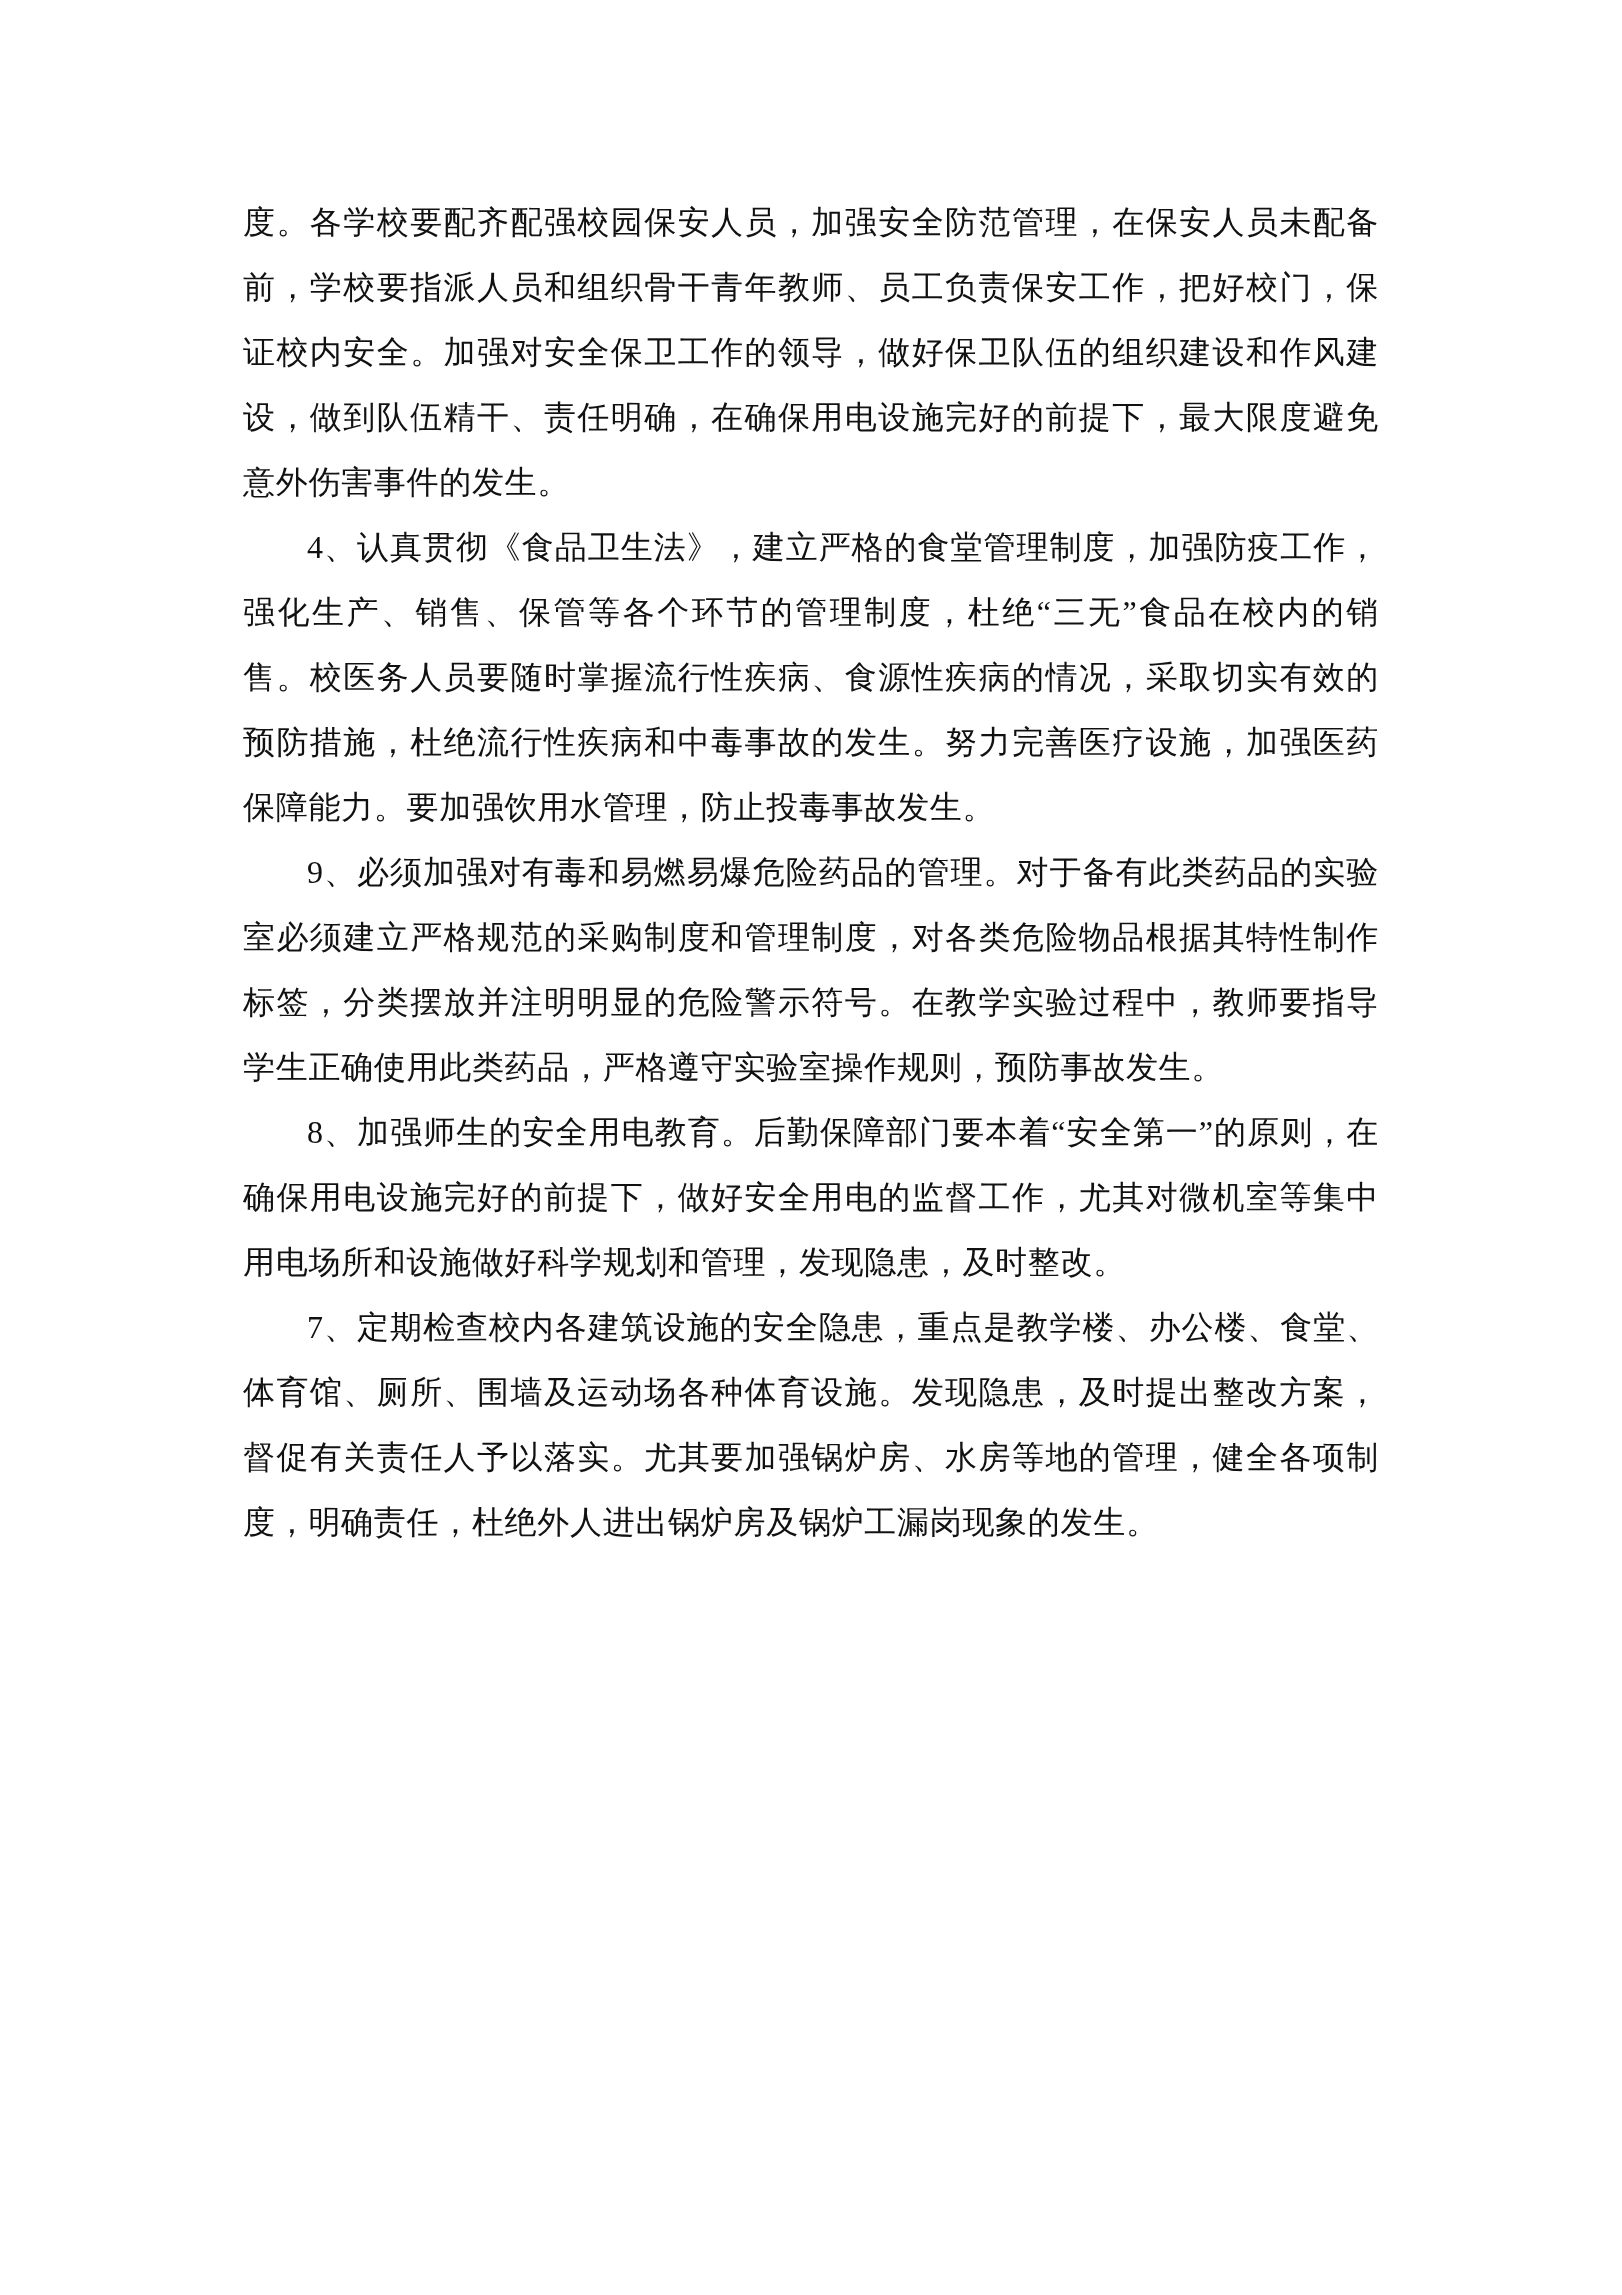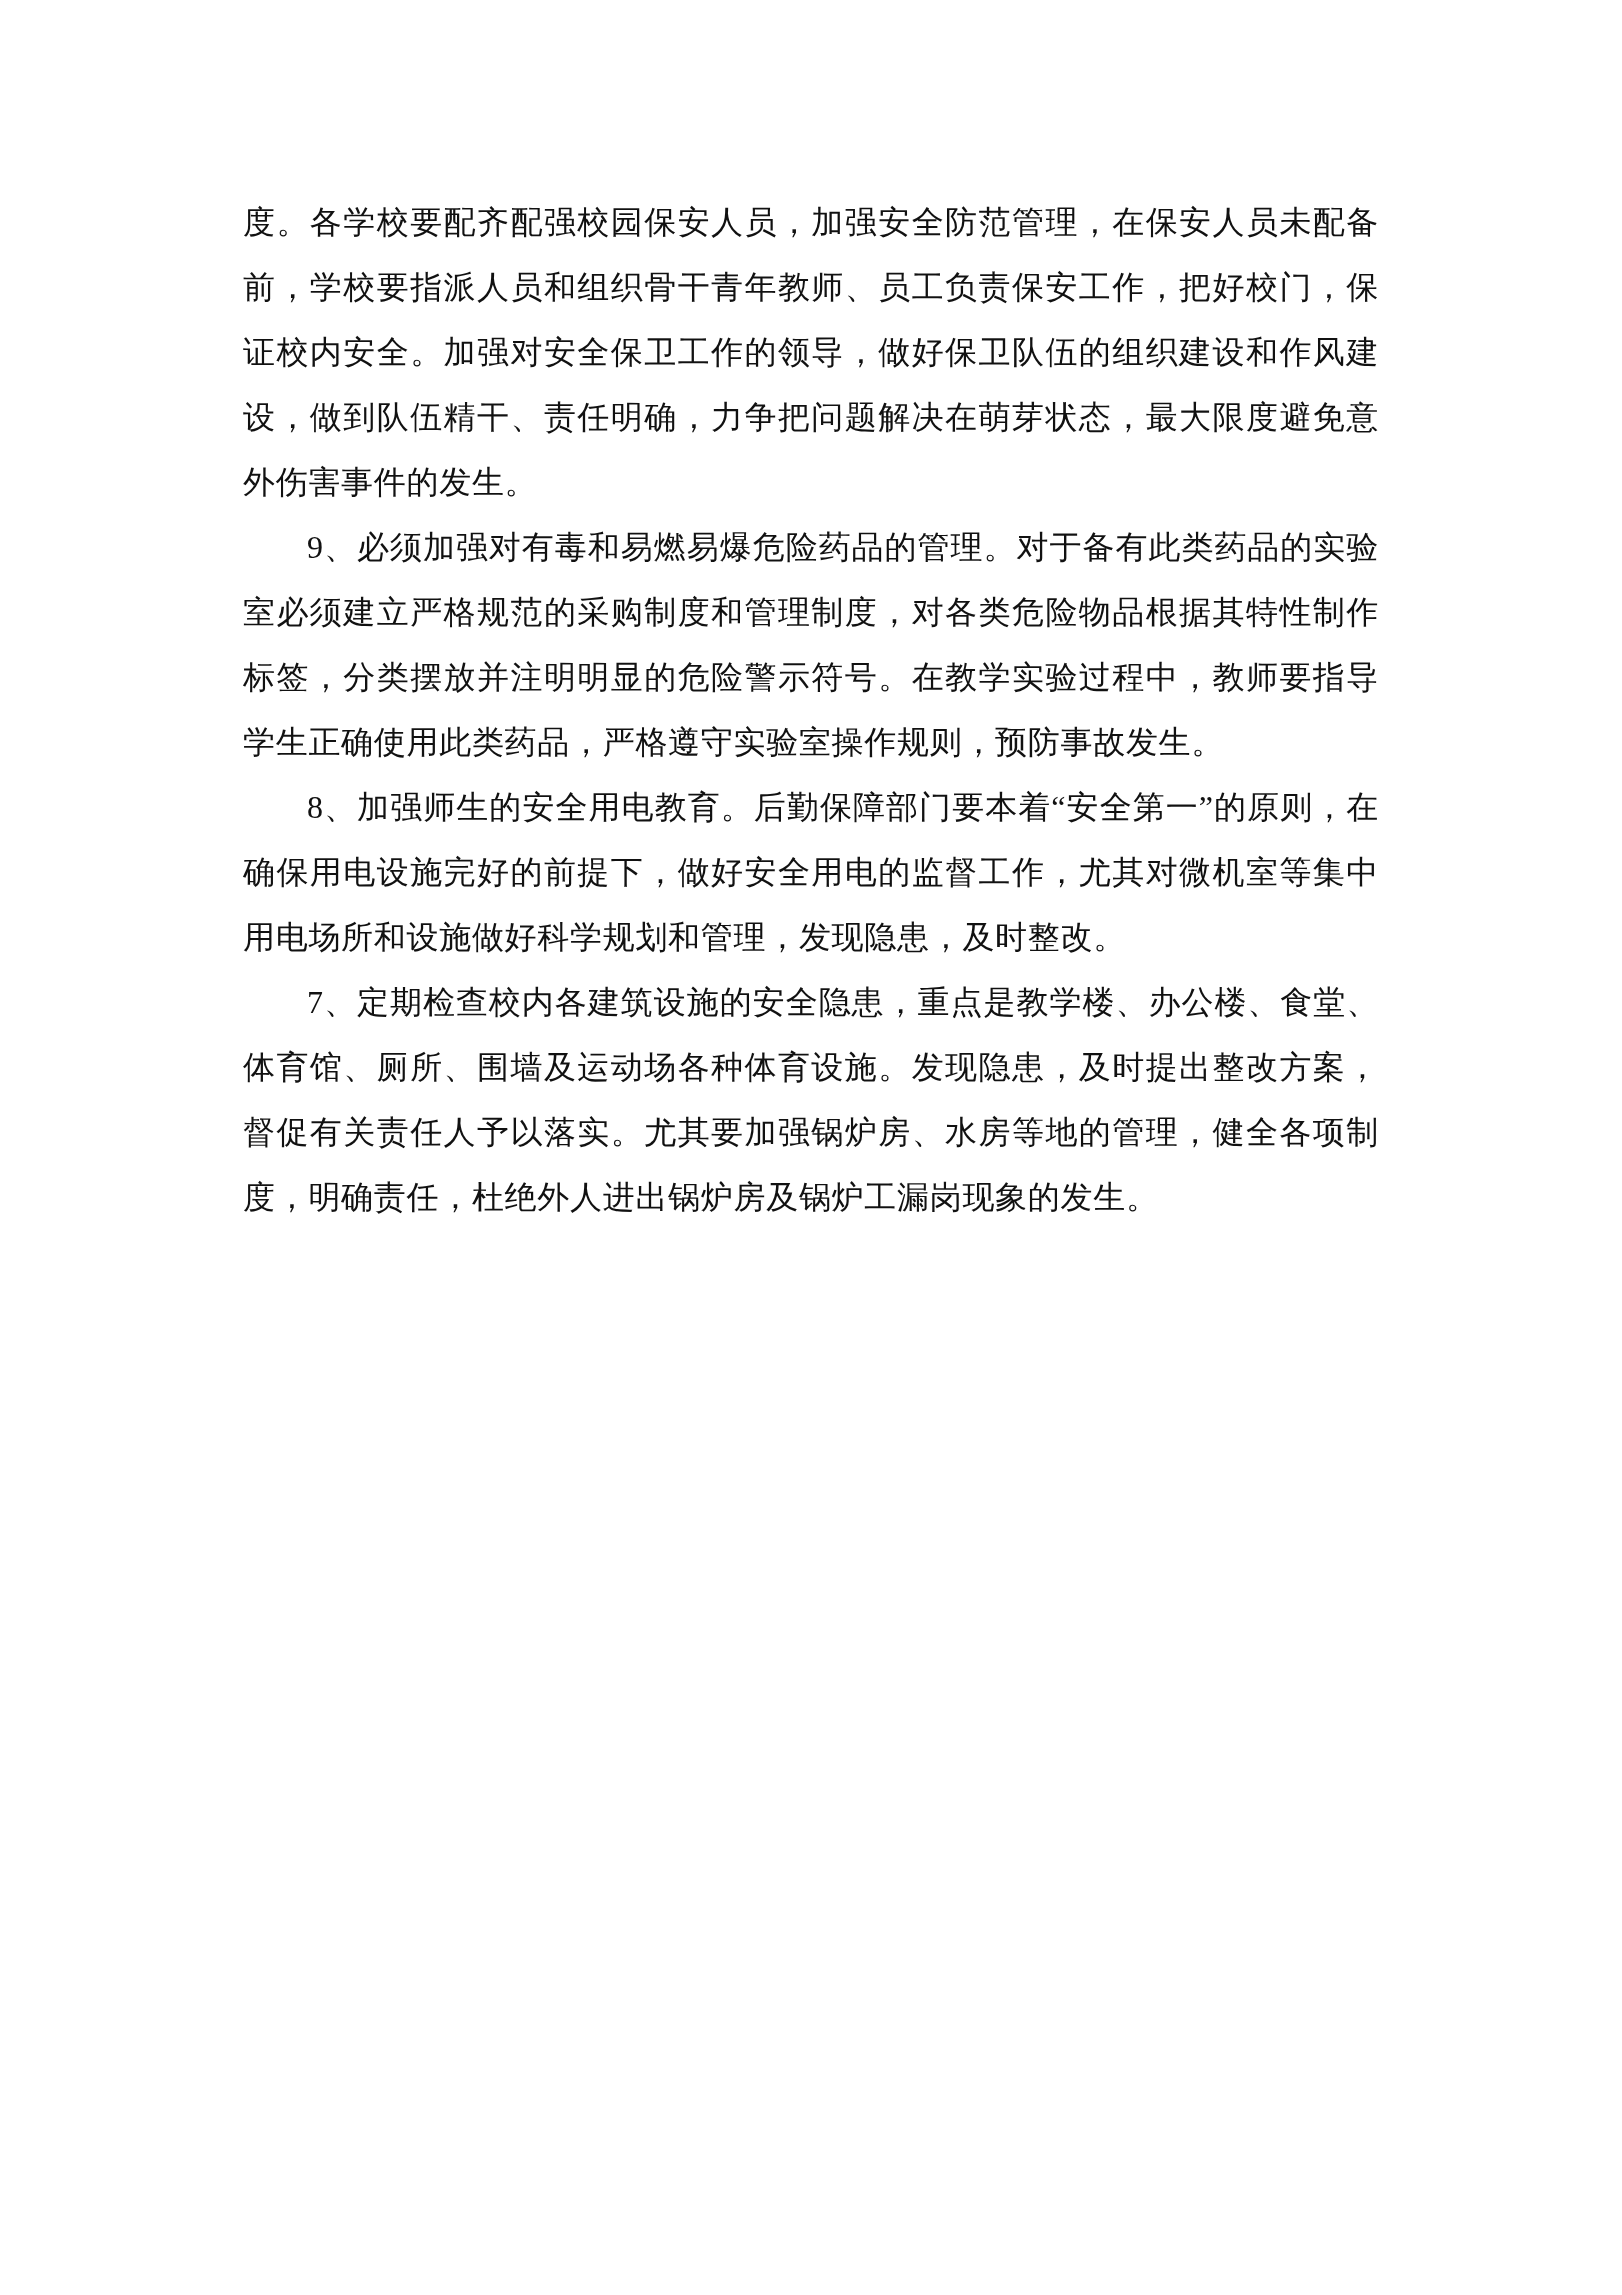--- a/index.html
+++ b/index.html
@@ -31,19 +31,20 @@
   }
   .para.indent {
     text-indent: 2em;
   }
 </style>
 </head>
 <body>
 
 <div class="page">
   <div class="text-block">
-      <p class="para">度。各学校要配齐配强校园保安人员，加强安全防范管理，在保安人员未配备前，学校要指派人员和组织骨干青年教师、员工负责保安工作，把好校门，保证校内安全。加强对安全保卫工作的领导，做好保卫队伍的组织建设和作风建设，做到队伍精干、责任明确，力争把问题解决在萌芽状态，最大限度避免意外伤害事件的发生。</p>
+      <p class="para">度。各学校要配齐配强校园保安人员，加强安全防范管理，在保安人员未配备前，学校要指派人员和组织骨干青年教师、员工负责保安工作，把好校门，保证校内安全。加强对安全保卫工作的领导，做好保卫队伍的组织建设和作风建设，做到队伍精干、责任明确，在确保用电设施完好的前提下，最大限度避免意外伤害事件的发生。</p>
+      <p class="para indent">4、认真贯彻《食品卫生法》，建立严格的食堂管理制度，加强防疫工作，强化生产、销售、保管等各个环节的管理制度，杜绝“三无”食品在校内的销售。校医务人员要随时掌握流行性疾病、食源性疾病的情况，采取切实有效的预防措施，杜绝流行性疾病和中毒事故的发生。努力完善医疗设施，加强医药保障能力。要加强饮用水管理，防止投毒事故发生。</p>
       <p class="para indent">9、必须加强对有毒和易燃易爆危险药品的管理。对于备有此类药品的实验室必须建立严格规范的采购制度和管理制度，对各类危险物品根据其特性制作标签，分类摆放并注明明显的危险警示符号。在教学实验过程中，教师要指导学生正确使用此类药品，严格遵守实验室操作规则，预防事故发生。</p>
       <p class="para indent">8、加强师生的安全用电教育。后勤保障部门要本着“安全第一”的原则，在确保用电设施完好的前提下，做好安全用电的监督工作，尤其对微机室等集中用电场所和设施做好科学规划和管理，发现隐患，及时整改。</p>
       <p class="para indent">7、定期检查校内各建筑设施的安全隐患，重点是教学楼、办公楼、食堂、体育馆、厕所、围墙及运动场各种体育设施。发现隐患，及时提出整改方案，督促有关责任人予以落实。尤其要加强锅炉房、水房等地的管理，健全各项制度，明确责任，杜绝外人进出锅炉房及锅炉工漏岗现象的发生。</p>
     </div>
 </div>
 
 
 </body></html>

